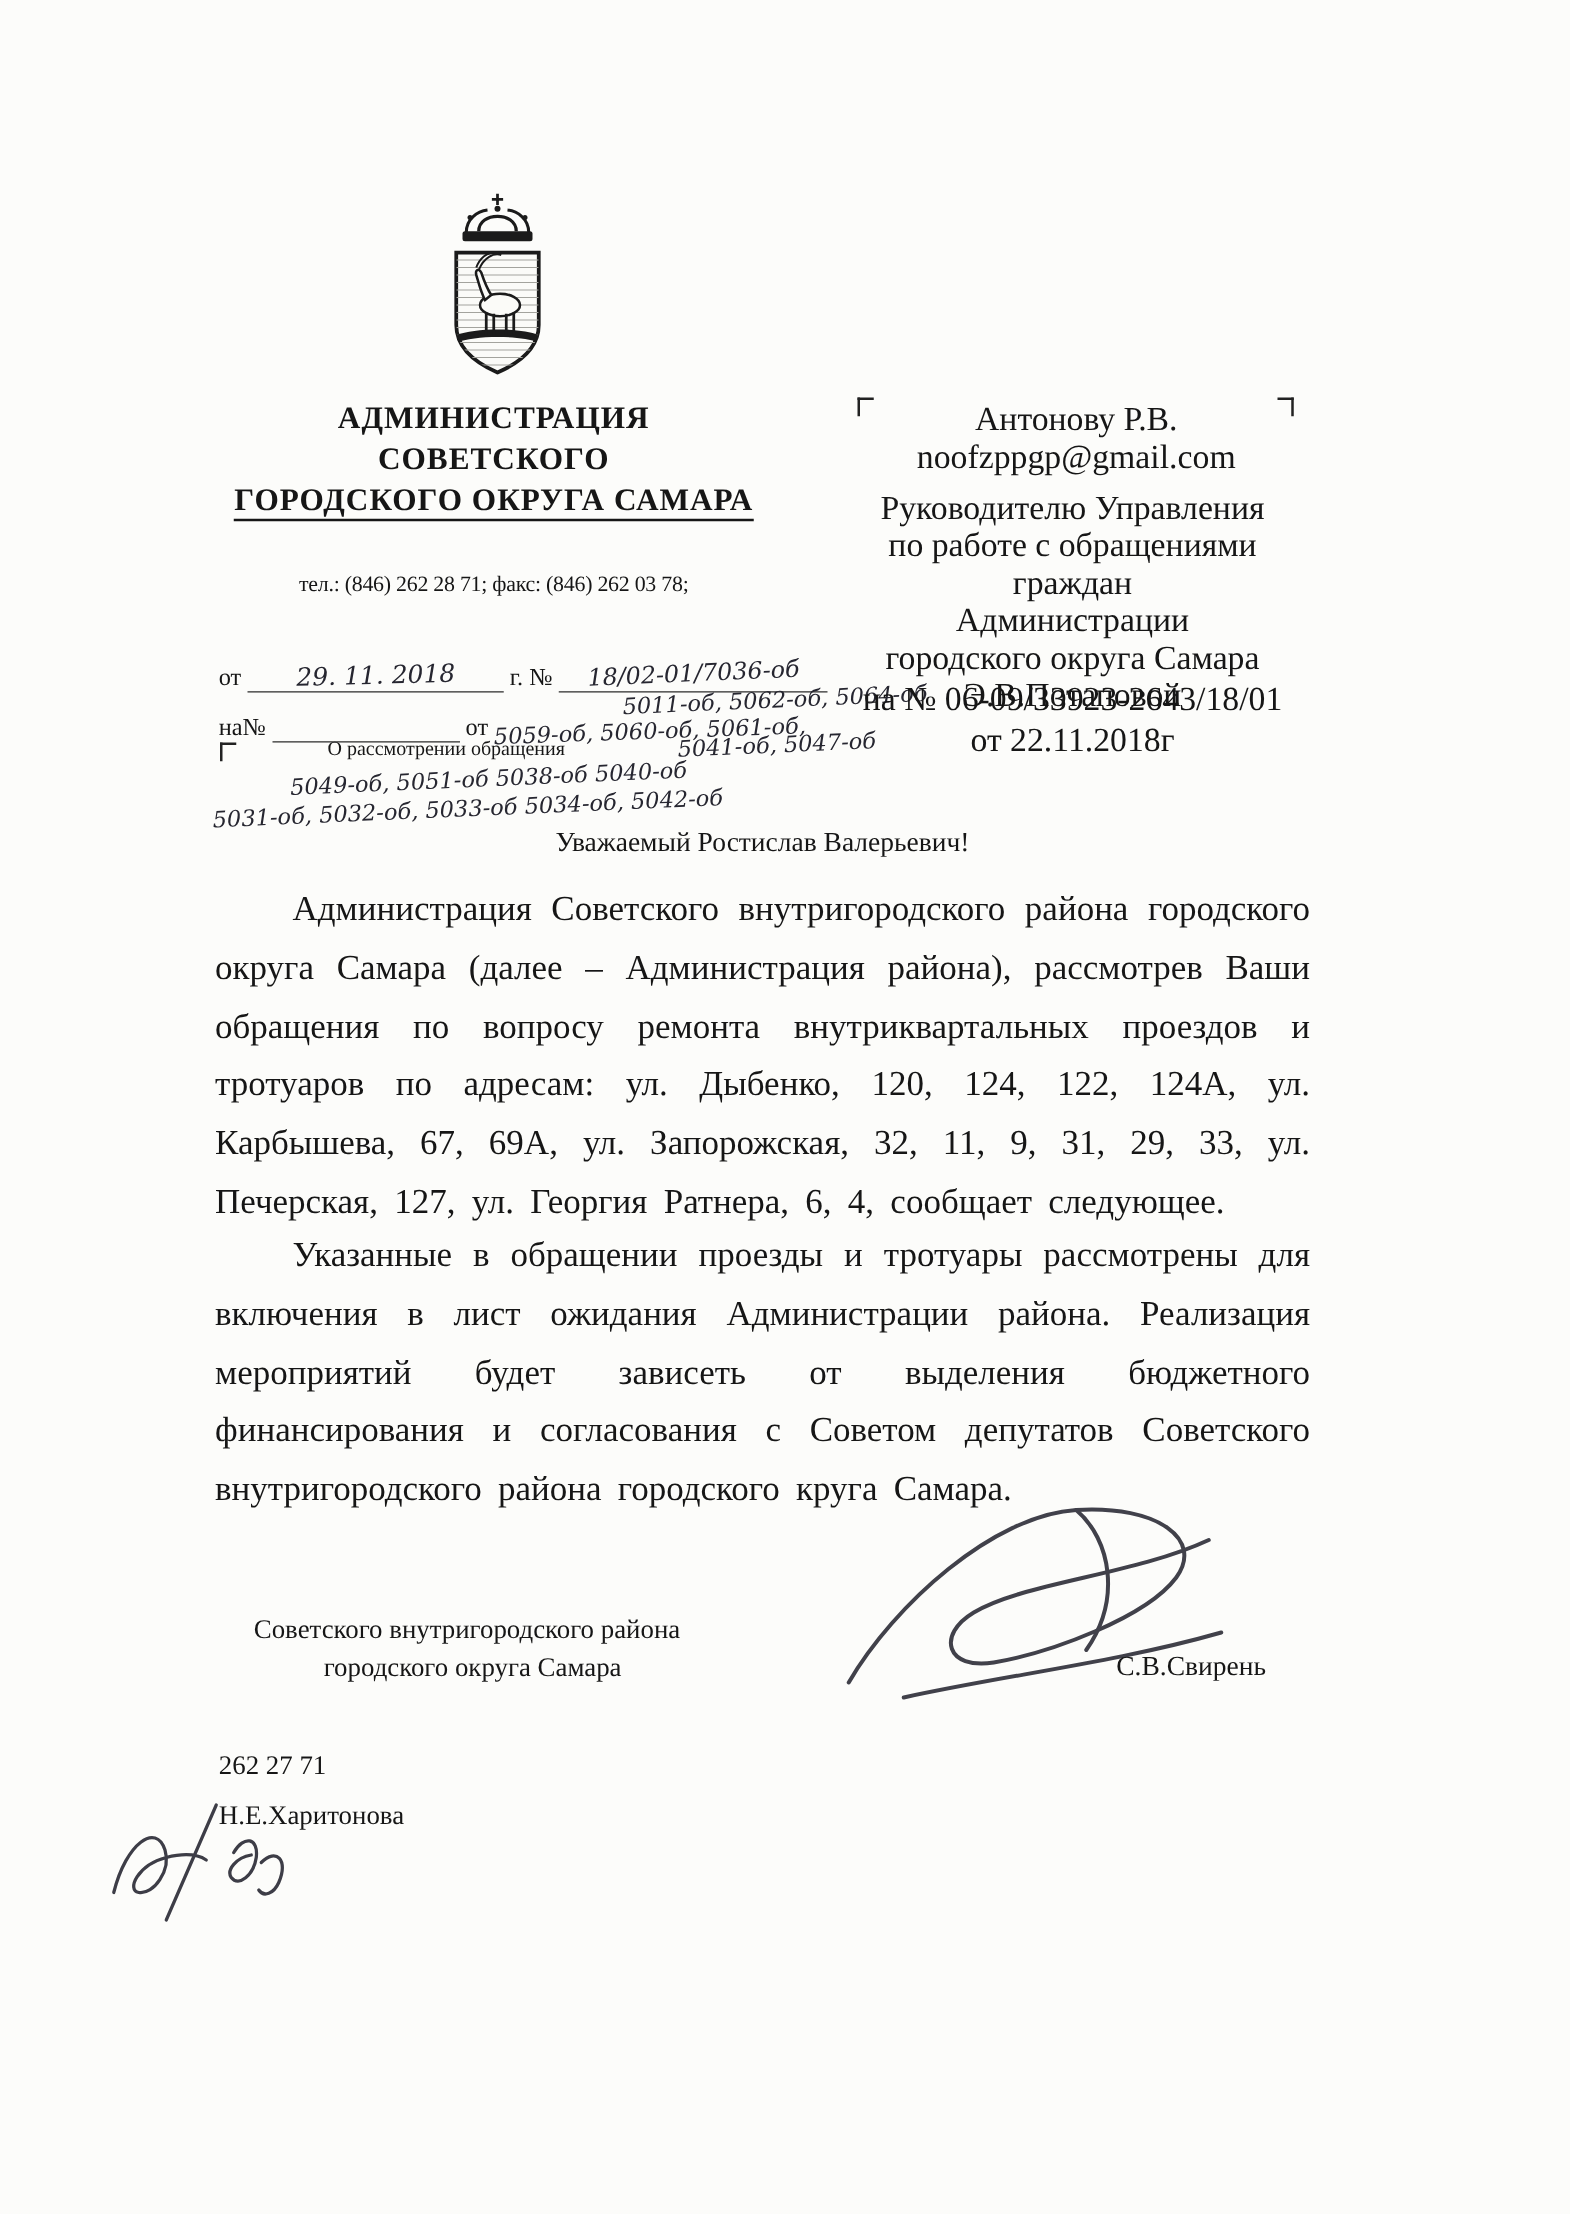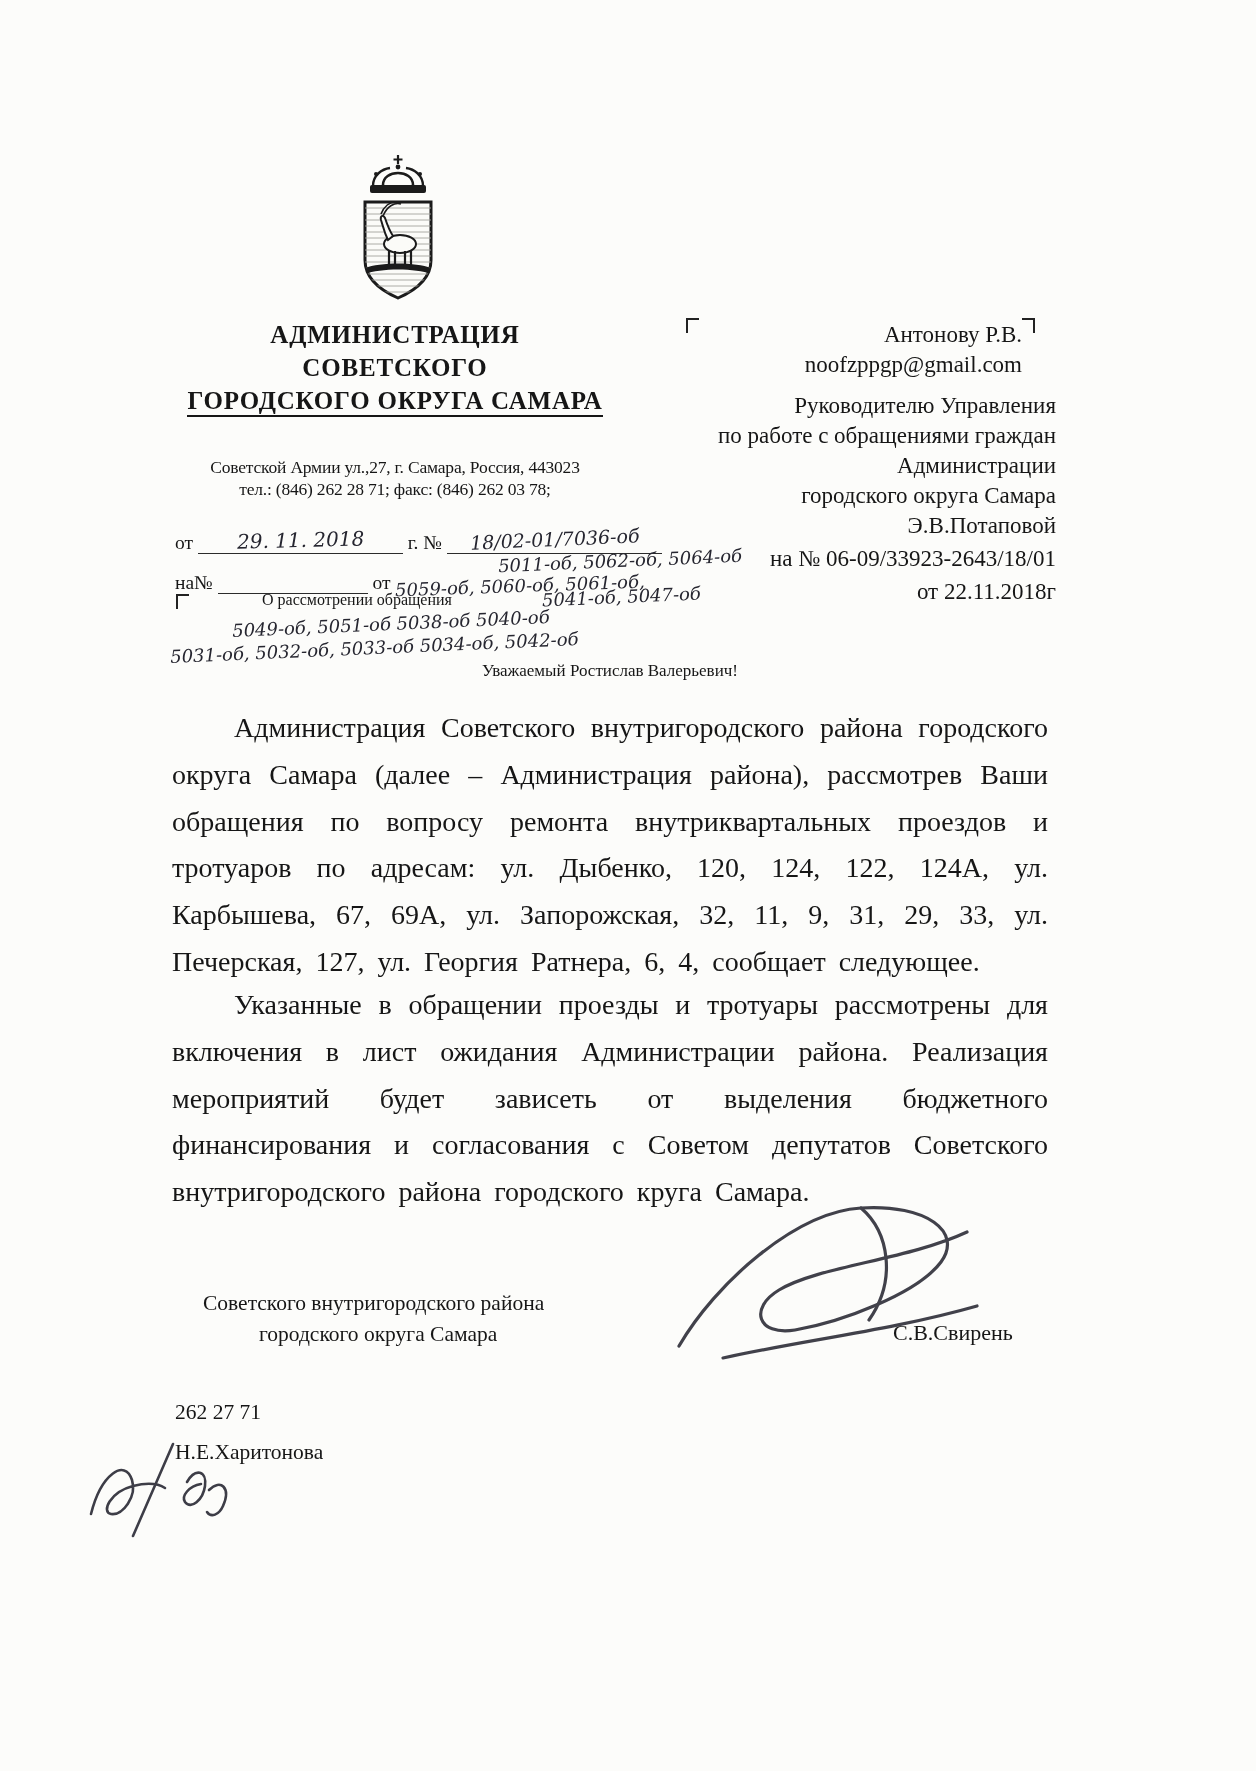--- a/index.html
+++ b/index.html
@@ -30,32 +30,32 @@
     color: #262630;
     display: inline-block;
   }
   .hand.r1 { transform: rotate(-1.5deg); }
   .hand.r2 { transform: rotate(-2.5deg); }
 
   .corner-tl { width:13px; height:15px; border-top:2.2px solid #222; border-left:2.2px solid #222; }
   .corner-tr { width:13px; height:15px; border-top:2.2px solid #222; border-right:2.2px solid #222; }
   .corner-bl { width:13px; height:15px; border-top:2.2px solid #222; border-left:2.2px solid #222; }
 
-  .rcpt { font-size:23px; line-height:30px; text-align:right; }
+  .rcpt { font-size:27px; line-height:30px; text-align:center; }
 
   .subject { font-size:16px; }
 
   .body-par {
     font-size:28px;
     line-height:46.8px;
     text-align:justify;
     text-indent:62px;
     word-spacing:6px;
   }
-  .salut { font-size:17px; text-align:center; }
+  .salut { font-size:22px; text-align:center; }
 
   .sigline { font-size:21.5px; white-space:nowrap; }
   .signame { font-size:22px; }
 
   svg { display:block; }
 </style>
 </head>
 <body>
 
 <div class="page">
@@ -102,21 +102,20 @@
     </g>
   </svg>
 
   <div class="abs org" style="left:160px;top:318px;width:470px;">
     <div>АДМИНИСТРАЦИЯ</div>
     <div>СОВЕТСКОГО</div>
     <div><span class="u">ГОРОДСКОГО  ОКРУГА САМАРА</span></div>
   </div>
 
   <div class="abs addr" style="left:160px;top:457px;width:470px;">
-    <div>Советской Армии ул.,27, г. Самара, Россия, 443023</div>
     <div>тел.: (846) 262 28 71; факс: (846) 262 03 78;</div>
   </div>
 
   <div class="abs reqline" style="left:175px;top:528px;">
     <span>от</span>
     <span class="blank w205"><span class="hand r1" style="font-size:20px;">29. 11. 2018</span></span>
     <span>г. №</span>
     <span class="blank w215"><span class="hand r2" style="font-size:19px;">18/02-01/7036-об</span></span>
   </div>
 

